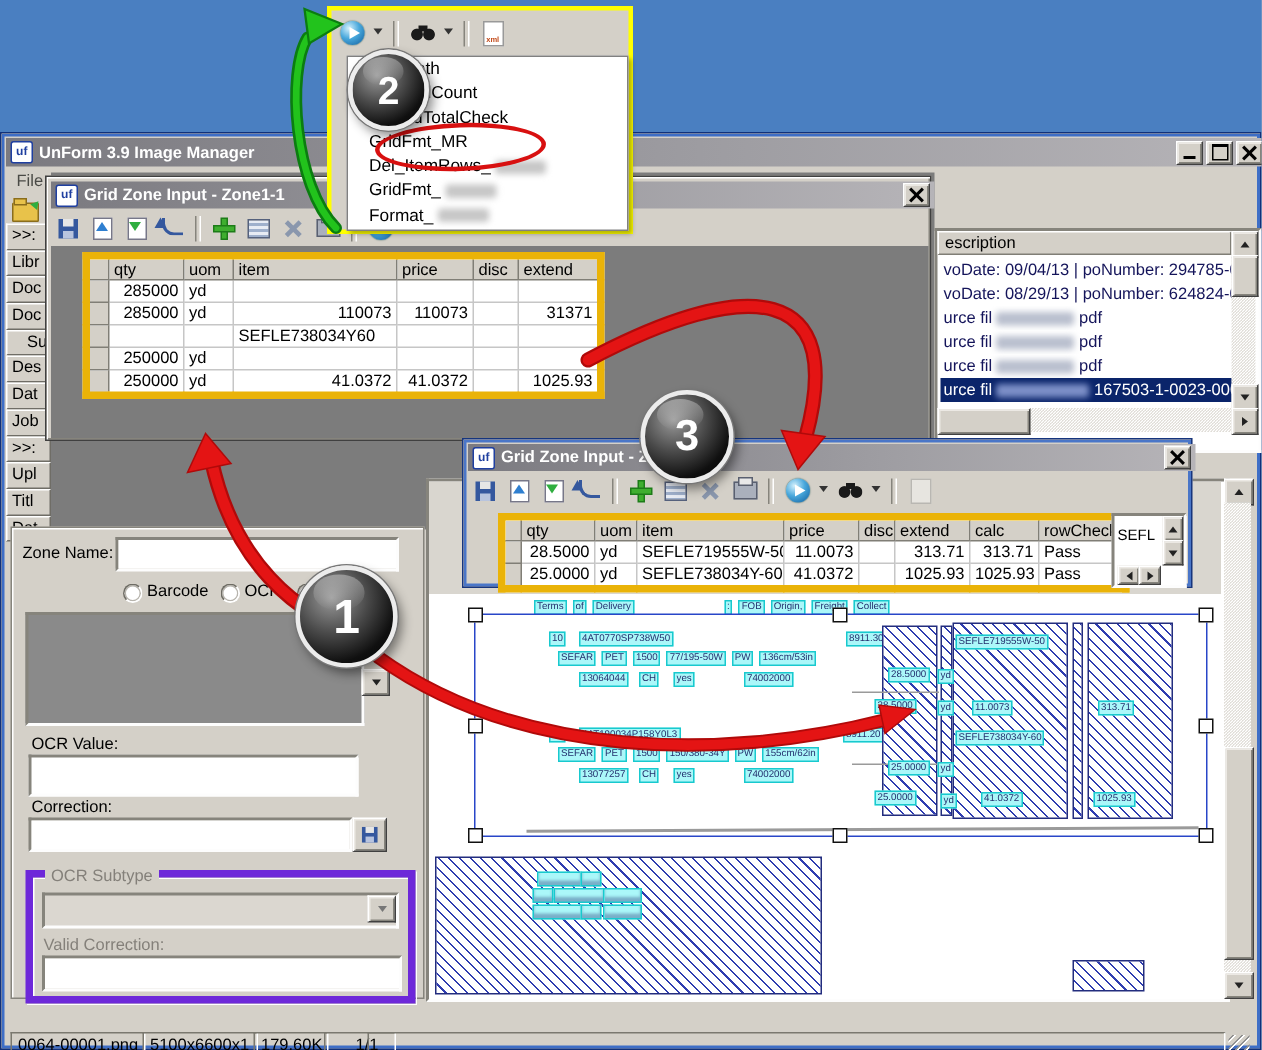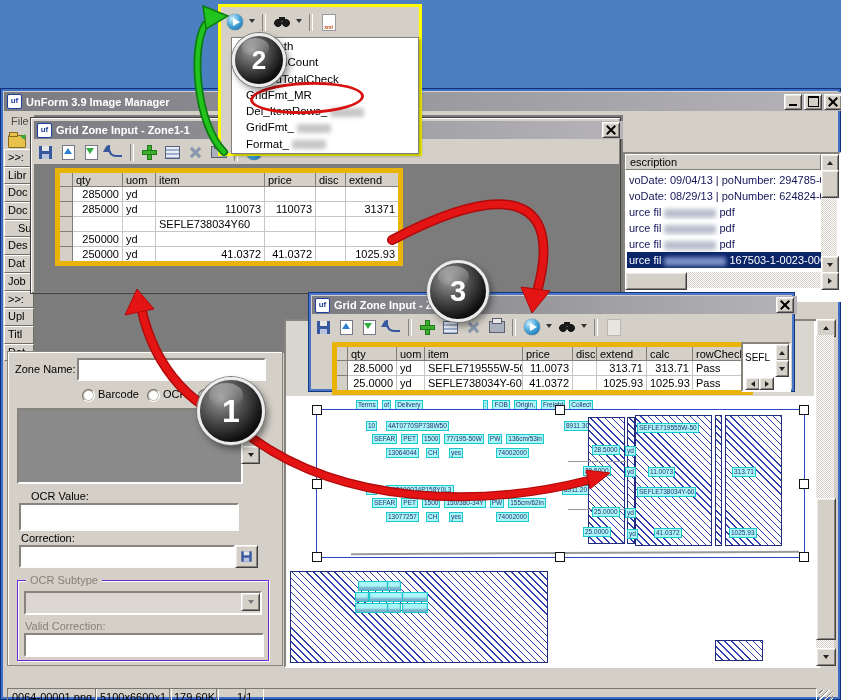--- a/index.html
+++ b/index.html
@@ -181,30 +181,30 @@
       <span class="abs" style="left:155px;top:36px;">OCR</span>
       <div class="radio" style="left:190px;top:37px;">
           <div class="dot"></div>
         </div>
 
       <div class="abs sunk2" style="left:9px;top:56px;width:222px;height:72px;background:#8a8a8a;"></div>
       <div class="abs sbtn" style="left:233px;top:94px;width:17px;height:16px;">
           <div class="tri down"></div>
         </div>
 
-      <span class="abs" style="left:23px;top:138px;">OCR Value:</span>
+      <span class="abs" style="left:13px;top:138px;">OCR Value:</span>
       <div class="abs sunk2" style="left:11px;top:151px;width:216px;height:24px;background:#fff;"></div>
 
       <span class="abs" style="left:13px;top:180px;">Correction:</span>
       <div class="abs sunk2" style="left:11px;top:193px;width:212px;height:19px;background:#fff;"><input class="flat" style=""></div>
       <div class="abs sbtn" style="left:227px;top:193px;width:21px;height:21px;">
           <div class="i-floppy" style="transform:scale(.8);"></div>
         </div>
 
-      <div class="abs" style="left:9px;top:228px;width:250px;height:79px;border:1px solid #6d28d9;box-shadow:inset 1px 1px 0 #fff, 1px 1px 0 #fff;">
+      <div class="abs" style="left:9px;top:228px;width:250px;height:79px;border:5px solid #6d28d9;box-shadow:inset 1px 1px 0 #fff, 1px 1px 0 #fff;">
         <span class="abs gray-label" style="left:8px;top:-7px;background:#d4d0c8;padding:0 4px;">OCR Subtype</span>
         <div class="abs sunk2" style="left:6px;top:10px;width:234px;height:20px;background:#dbd7d0;">
           <div class="abs sbtn" style="right:0;top:0;width:17px;height:16px;">
               <div class="tri down" style="border-top-color:#777;"></div>
             </div>
         </div>
         <span class="abs gray-label" style="left:7px;top:39px;">Valid Correction:</span>
         <div class="abs sunk2" style="left:6px;top:52px;width:236px;height:20px;background:#fff;"><input class="flat" style=""></div>
       </div>
     </div>

